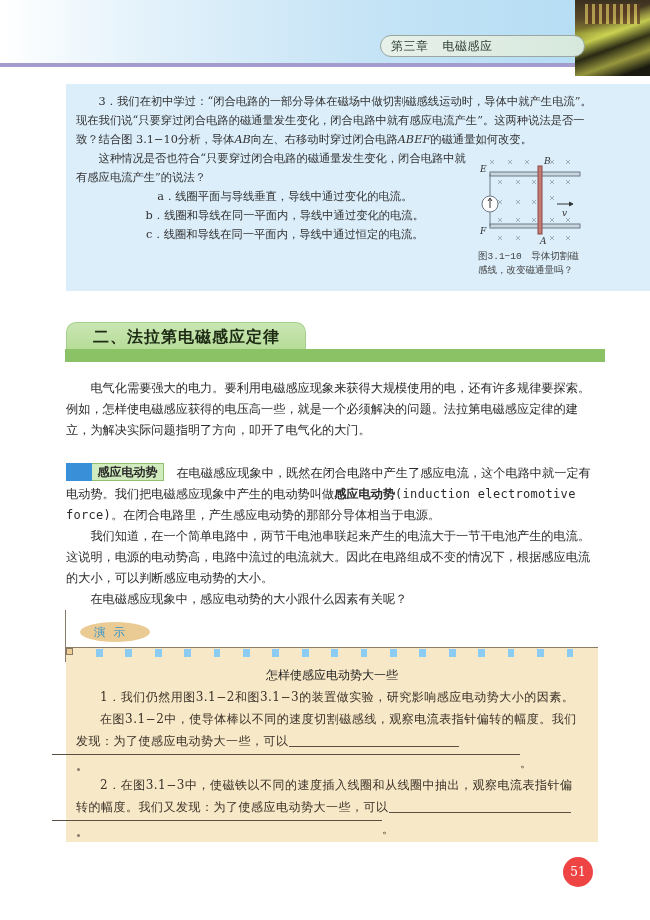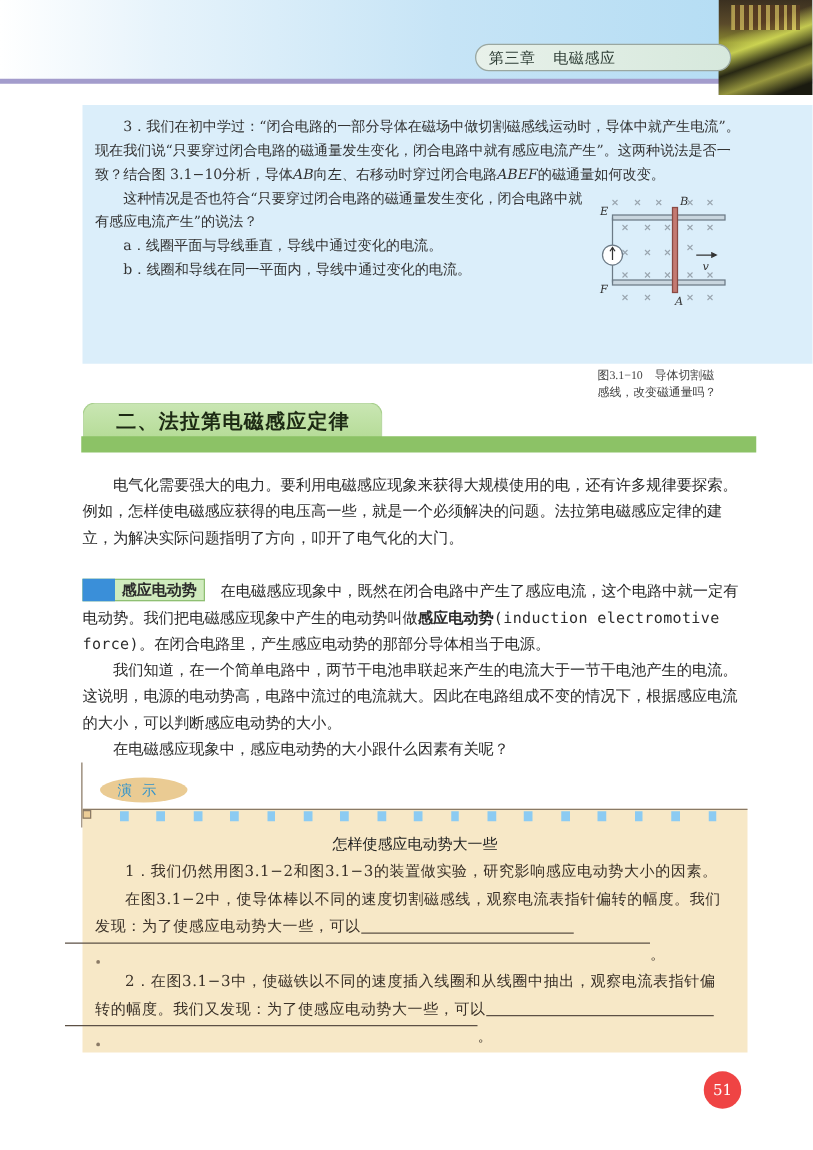--- a/index.html
+++ b/index.html
@@ -40,30 +40,30 @@
     .think-box {
       position: absolute; left: 66px; top: 84px; width: 588px; height: 207px;
       background: #dbeefa;
     }
     .think-text {
       position: absolute; left: 10px; top: 8px; width: 395px;
       font-size: 11.3px; line-height: 19px; color: #333;
     }
     .think-text p { text-indent: 2em; }
     .think-text .full { width: 520px; }
-    .think-text .opt { padding-left: 2em; text-indent: 0; }
+    .think-text .opt { padding-left: 2em; text-indent: 0; text-align: center; }
     .italic { font-style: italic; }
 
     .figure {
       position: absolute; left: 470px; top: 155px; width: 130px; height: 130px;
     }
     .fig-caption {
       position: absolute; left: 8px; top: 98px; width: 120px;
-      font-family: Liberation Serif, serif;
-      font-size: 9.5px; line-height: 14px; color: #444; margin-top: 44px;
+      font-family: Liberation Mono, monospace;
+      font-size: 9.5px; line-height: 14px; color: #444;
     }
 
     
     .section-tab {
       position: absolute; left: 66px; top: 322px; width: 240px; height: 28px;
       background: linear-gradient(180deg, #c9e6b3, #b6dc98);
       border-radius: 10px 10px 0 0;
       border: 1px solid #a7cf8c; border-bottom: none;
       font-family: "DejaVu Sans", "Liberation Sans", sans-serif;
       font-weight: bold; font-size: 16px; color: #1d2a14; line-height: 28px;
@@ -153,20 +153,21 @@
 <div class="chapter-pill">
   <span>第三章</span><span class="sep"></span><span>电磁感应</span>
 </div>
 
 <div class="think-box">
   <div class="think-text">
     <p class="full"><span>3．我们在初中学过：“闭合电路的一部分导体在磁场中做切割磁感线运动时，导体中就产生电流”。现在我们说“只要穿过闭合电路的磁通量发生变化，闭合电路中就有感应电流产生”。这两种说法是否一致？结合图 3.1−10分析，导体</span><span class="italic">AB</span><span>向左、右移动时穿过闭合电路</span><span class="italic">ABEF</span><span>的磁通量如何改变。</span></p>
     <p>这种情况是否也符合“只要穿过闭合电路的磁通量发生变化，闭合电路中就有感应电流产生”的说法？</p>
     <p class="opt">a．线圈平面与导线垂直，导线中通过变化的电流。</p>
     <p class="opt">b．线圈和导线在同一平面内，导线中通过变化的电流。</p>
+    <p class="opt">c．线圈和导线在同一平面内，导线中通过恒定的电流。</p>
   </div>
 
   <div class="figure" style="left:404px; top:68px;">
     <svg width="130" height="100" viewBox="0 0 130 100">
       <g fill="none" stroke="#8a9aa8" stroke-width="1" font-family="DejaVu Sans, sans-serif" font-size="8">
         <g stroke="#9aa6b0" stroke-width="0.9">
           <path d="M20 8 l4 4 M24 8 l-4 4"></path>
             <path d="M38 8 l4 4 M42 8 l-4 4"></path>
             <path d="M55 8 l4 4 M59 8 l-4 4"></path>
             <path d="M80 8 l4 4 M84 8 l-4 4"></path>

